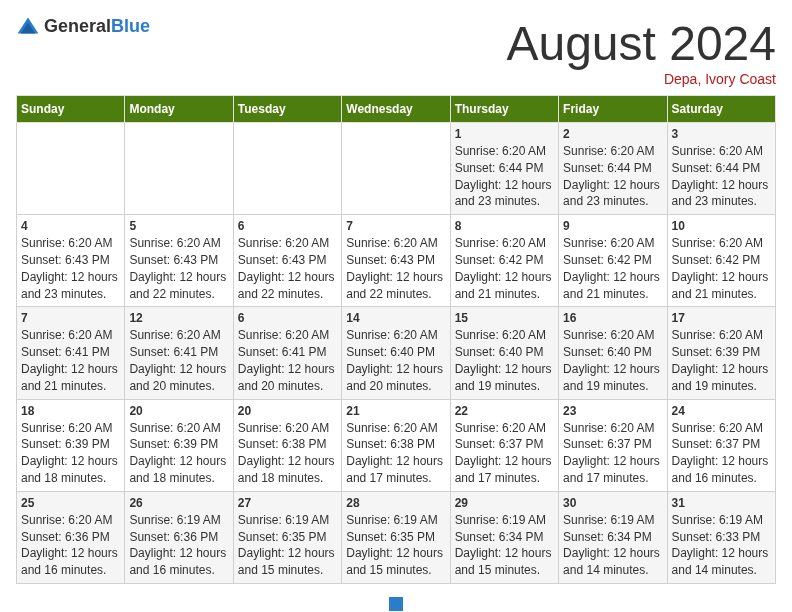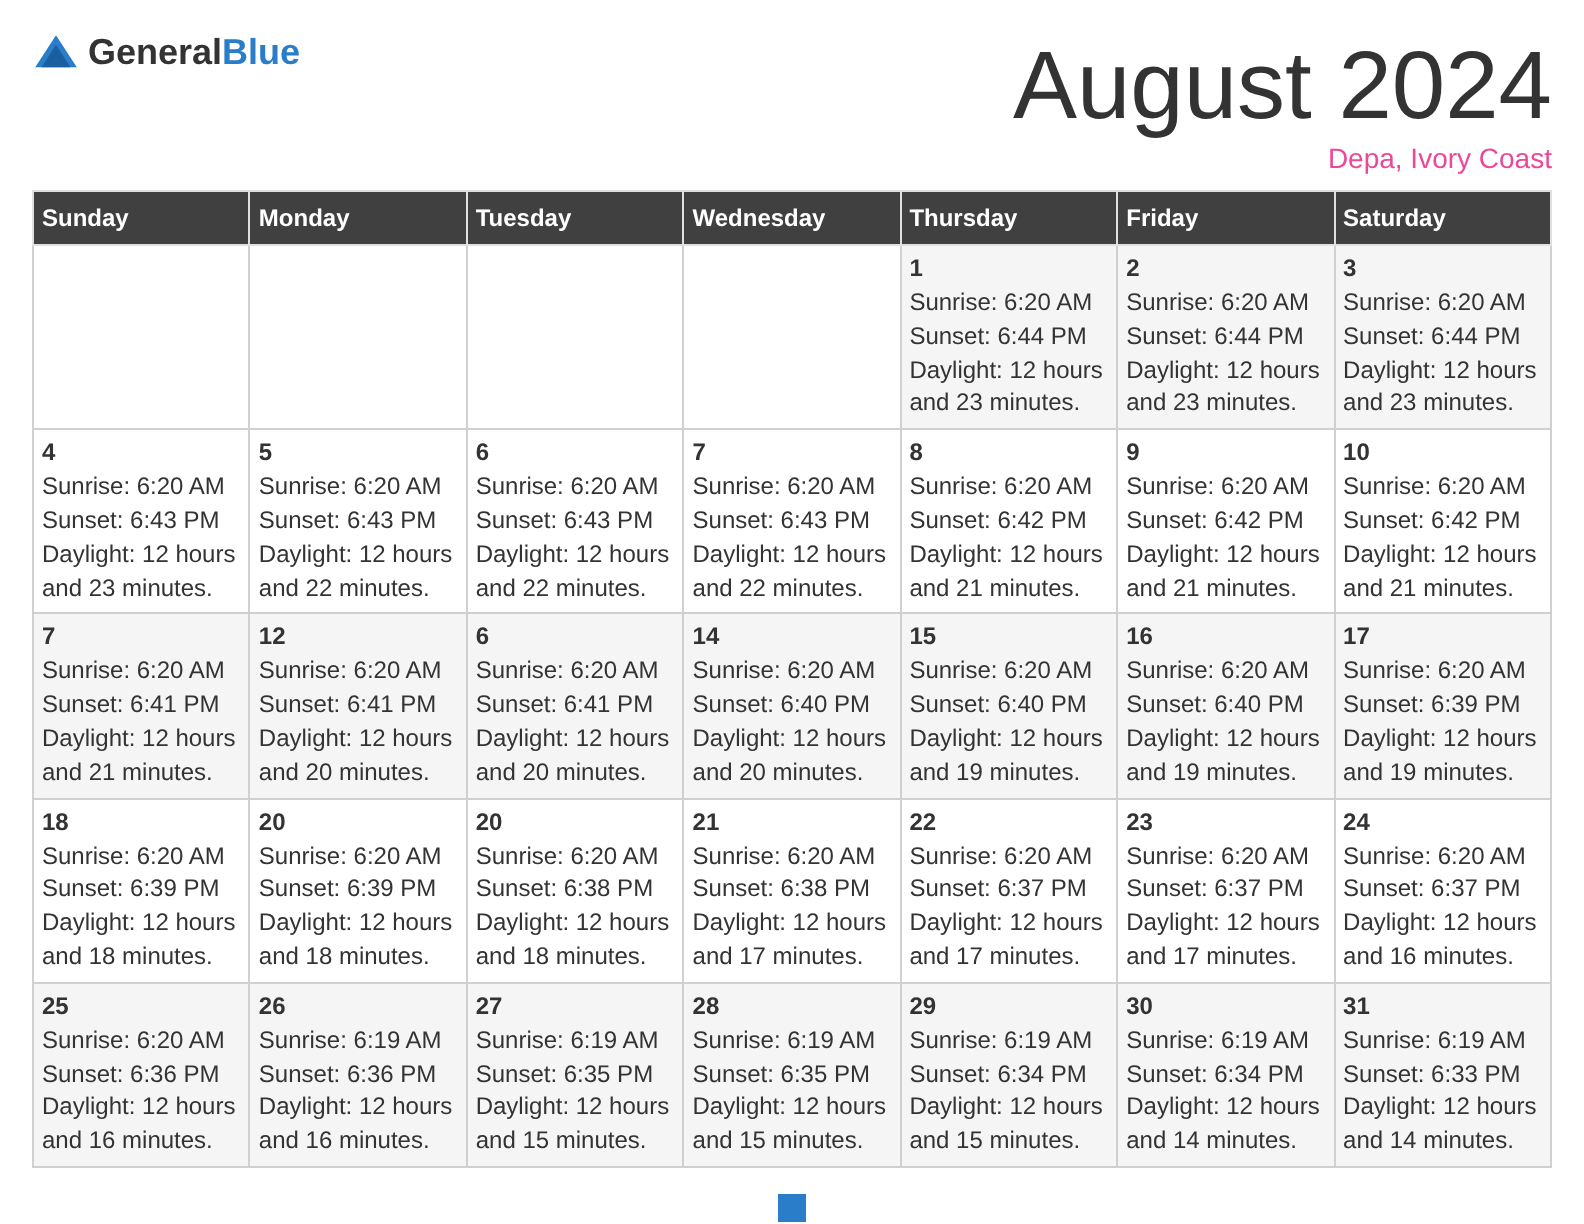--- a/index.html
+++ b/index.html
@@ -28,29 +28,29 @@
     .title-block {
       text-align: right;
     }
     .month-year {
       font-size: 48px;
       font-weight: normal;
       color: #333;
     }
     .location {
       font-size: 14px;
-      color: #ec4899;
+      color: #b91c1c;
     }
     table {
       width: 100%;
       border-collapse: collapse;
       table-layout: fixed;
     }
     thead th {
-      background-color: #404040;
+      background-color: #4d7c0f;
       color: #fff;
       font-size: 12px;
       font-weight: bold;
       padding: 6px 4px;
       text-align: left;
       border: 1px solid #e0e0e0;
     }
     tbody td {
       vertical-align: top;
       border: 1px solid #d0d0d0;

